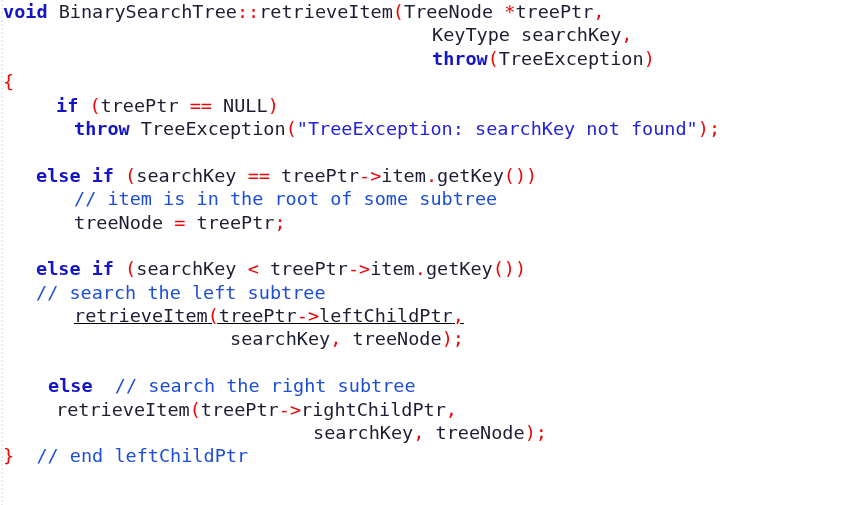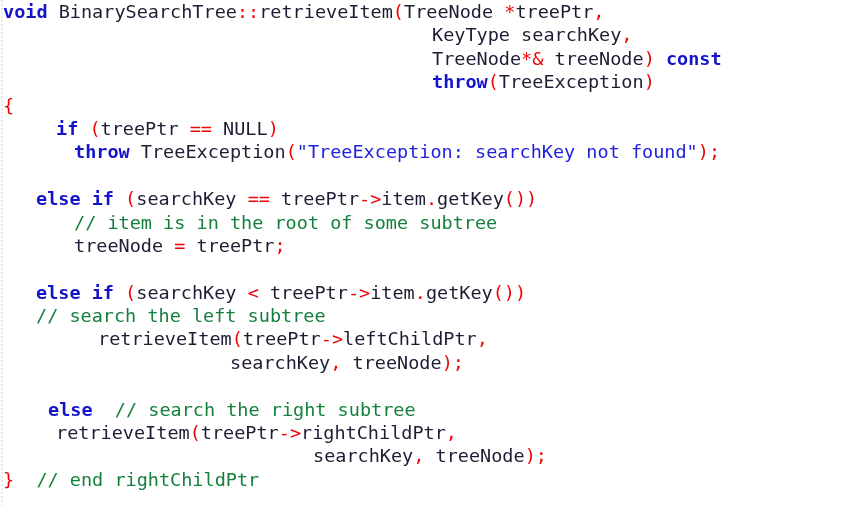--- a/index.html
+++ b/index.html
@@ -55,44 +55,43 @@
     padding-left: 3px;
     box-sizing: border-box;
   }
   .code-line.blank { }
 
   
   .tok-keyword   { color: #1414c8; font-weight: bold; }
   .tok-ident     { color: #1d1d33; }
   .tok-punct     { color: #ee0505; }
   .tok-string    { color: #2222dd; }
-  .tok-comment   { color: #15803d; }
+  .tok-comment   { color: #1d4ed8; }
   .tok-plain     { color: #1d1d33; }
 </style>
 </head>
 <body>
 
 <div id="code-listing">
   <div id="left-margin-rule"></div>
   <div class="code-body" id="code-body">
       <div class="code-line" style="padding-left: 3px;"><span class="tok-keyword">void</span><span class="tok-plain"> </span><span class="tok-ident">BinarySearchTree</span><span class="tok-punct">::</span><span class="tok-ident">retrieveItem</span><span class="tok-punct">(</span><span class="tok-ident">TreeNode</span><span class="tok-plain"> </span><span class="tok-punct">*</span><span class="tok-ident">treePtr</span><span class="tok-punct">,</span></div>
       <div class="code-line" style="padding-left: 432px;"><span class="tok-ident">KeyType</span><span class="tok-plain"> </span><span class="tok-ident">searchKey</span><span class="tok-punct">,</span></div>
-      <div class="code-line" style="padding-left: 432px;"><span class="tok-ident">TreeNode</span><span class="tok-punct">*&amp;</span><span class="tok-plain"> </span><span class="tok-ident">treeNode</span><span class="tok-punct">)</span><span class="tok-plain"> </span><span class="tok-keyword">const</span></div>
       <div class="code-line" style="padding-left: 432px;"><span class="tok-keyword">throw</span><span class="tok-punct">(</span><span class="tok-ident">TreeException</span><span class="tok-punct">)</span></div>
       <div class="code-line" style="padding-left: 3px;"><span class="tok-punct">{</span></div>
       <div class="code-line" style="padding-left: 36px; margin-left: 20px;"><span class="tok-keyword">if</span><span class="tok-plain"> </span><span class="tok-punct">(</span><span class="tok-ident">treePtr</span><span class="tok-plain"> </span><span class="tok-punct">==</span><span class="tok-plain"> </span><span class="tok-ident">NULL</span><span class="tok-punct">)</span></div>
       <div class="code-line" style="padding-left: 74px;"><span class="tok-keyword">throw</span><span class="tok-plain"> </span><span class="tok-ident">TreeException</span><span class="tok-punct">(</span><span class="tok-string">"TreeException: searchKey not found"</span><span class="tok-punct">);</span></div>
       <div class="code-line blank" style="padding-left: 3px;"></div>
       <div class="code-line" style="padding-left: 36px;"><span class="tok-keyword">else if</span><span class="tok-plain"> </span><span class="tok-punct">(</span><span class="tok-ident">searchKey</span><span class="tok-plain"> </span><span class="tok-punct">==</span><span class="tok-plain"> </span><span class="tok-ident">treePtr</span><span class="tok-punct">-&gt;</span><span class="tok-ident">item</span><span class="tok-punct">.</span><span class="tok-ident">getKey</span><span class="tok-punct">())</span></div>
       <div class="code-line" style="padding-left: 74px;"><span class="tok-comment">// item is in the root of some subtree</span></div>
       <div class="code-line" style="padding-left: 74px;"><span class="tok-ident">treeNode</span><span class="tok-plain"> </span><span class="tok-punct">=</span><span class="tok-plain"> </span><span class="tok-ident">treePtr</span><span class="tok-punct">;</span></div>
       <div class="code-line blank" style="padding-left: 3px;"></div>
       <div class="code-line" style="padding-left: 36px;"><span class="tok-keyword">else if</span><span class="tok-plain"> </span><span class="tok-punct">(</span><span class="tok-ident">searchKey</span><span class="tok-plain"> </span><span class="tok-punct">&lt;</span><span class="tok-plain"> </span><span class="tok-ident">treePtr</span><span class="tok-punct">-&gt;</span><span class="tok-ident">item</span><span class="tok-punct">.</span><span class="tok-ident">getKey</span><span class="tok-punct">())</span></div>
       <div class="code-line" style="padding-left: 36px;"><span class="tok-comment">// search the left subtree</span></div>
-      <div class="code-line" style="padding-left: 98px;"><span class="tok-ident">retrieveItem</span><span class="tok-punct">(</span><span class="tok-ident">treePtr</span><span class="tok-punct">-&gt;</span><span class="tok-ident">leftChildPtr</span><span class="tok-punct">,</span></div>
+      <div class="code-line" style="padding-left: 74px; text-decoration: underline;"><span class="tok-ident">retrieveItem</span><span class="tok-punct">(</span><span class="tok-ident">treePtr</span><span class="tok-punct">-&gt;</span><span class="tok-ident">leftChildPtr</span><span class="tok-punct">,</span></div>
       <div class="code-line" style="padding-left: 230px;"><span class="tok-ident">searchKey</span><span class="tok-punct">,</span><span class="tok-plain"> </span><span class="tok-ident">treeNode</span><span class="tok-punct">);</span></div>
       <div class="code-line blank" style="padding-left: 3px;"></div>
       <div class="code-line" style="padding-left: 48px;"><span class="tok-keyword">else</span><span class="tok-plain">  </span><span class="tok-comment">// search the right subtree</span></div>
       <div class="code-line" style="padding-left: 56px;"><span class="tok-ident">retrieveItem</span><span class="tok-punct">(</span><span class="tok-ident">treePtr</span><span class="tok-punct">-&gt;</span><span class="tok-ident">rightChildPtr</span><span class="tok-punct">,</span></div>
       <div class="code-line" style="padding-left: 313px;"><span class="tok-ident">searchKey</span><span class="tok-punct">,</span><span class="tok-plain"> </span><span class="tok-ident">treeNode</span><span class="tok-punct">);</span></div>
-      <div class="code-line" style="padding-left: 3px;"><span class="tok-punct">}</span><span class="tok-plain">  </span><span class="tok-comment">// end rightChildPtr</span></div>
+      <div class="code-line" style="padding-left: 3px;"><span class="tok-punct">}</span><span class="tok-plain">  </span><span class="tok-comment">// end leftChildPtr</span></div>
     </div>
 </div>
 
 </body></html>

